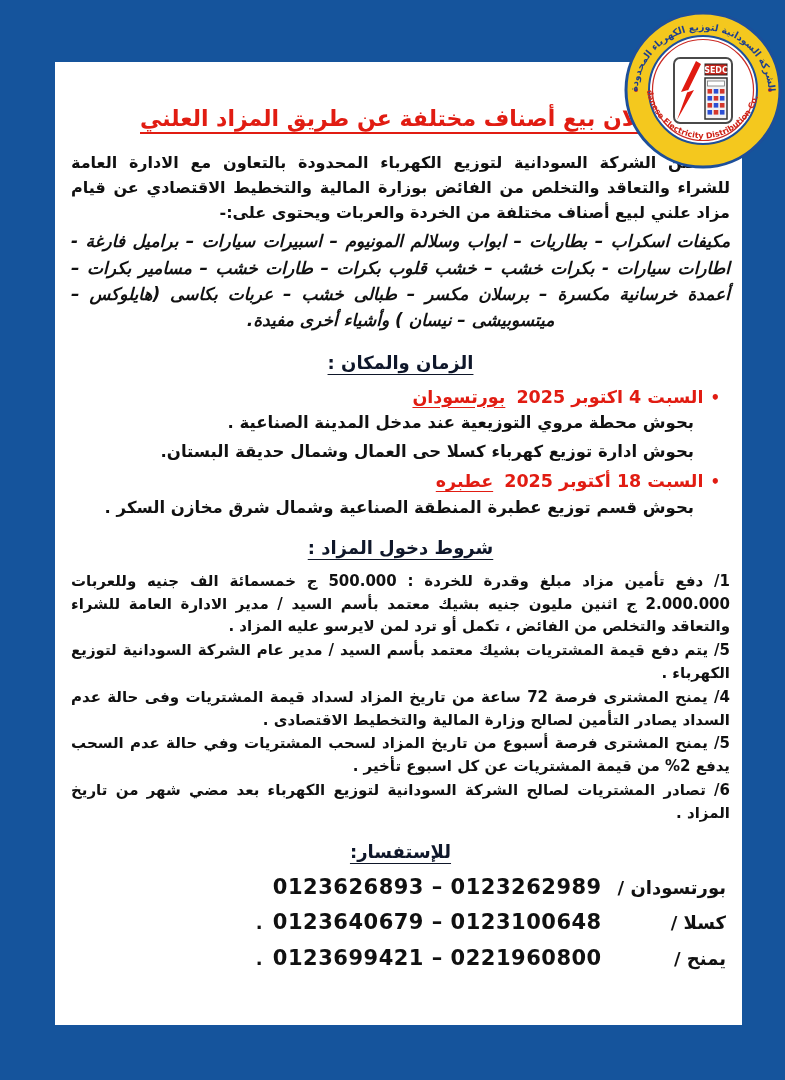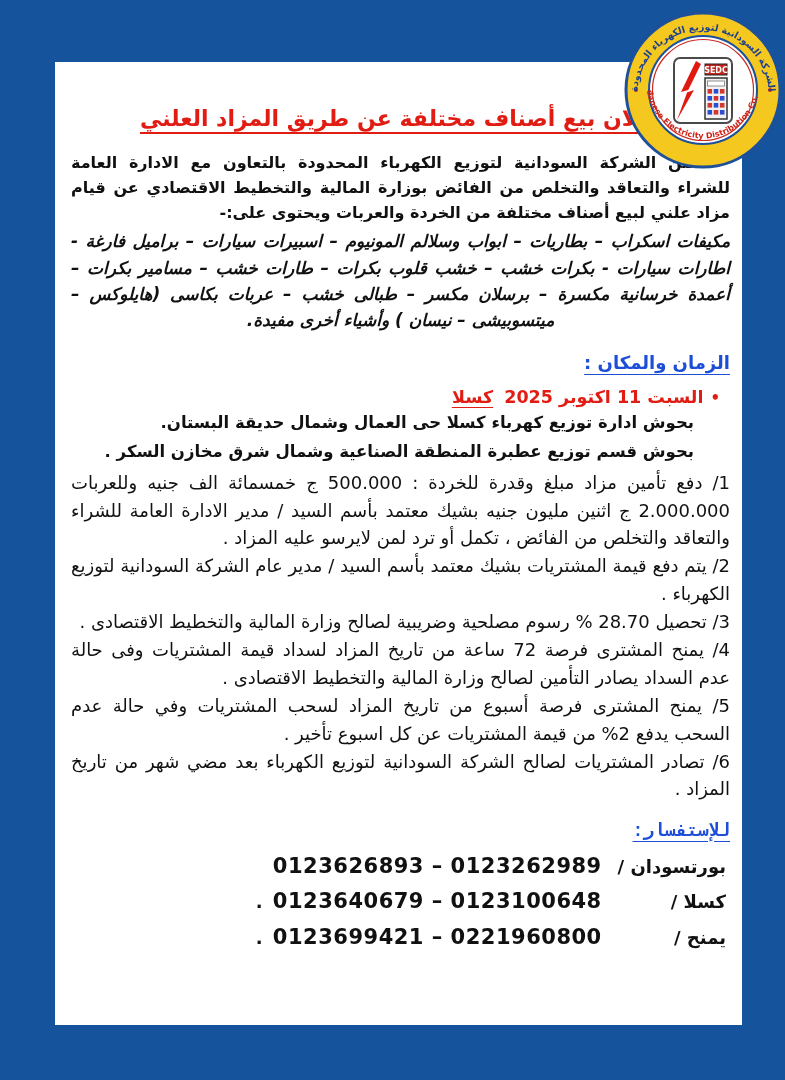--- a/index.html
+++ b/index.html
@@ -31,40 +31,41 @@
     font-size:16px;font-weight:bold;
     text-align:justify;line-height:1.55;
     margin:0;text-indent:26px;
   }
   .items{
     font-size:17px;font-weight:bold;
     text-align:justify;text-align-last:center;
     line-height:1.55;margin:3px 0 0 0;font-style:italic;
   }
   .sec-h{
-    color:#1d4ed8;font-size:18px;font-weight:bold;
+    color:#0f172a;font-size:18px;font-weight:bold;
     text-decoration:underline;text-underline-offset:5px;
     margin:18px 0 12px 0;
+    text-align:center;
   }
   .events{margin-top:6px;}
   .event-date{
     color:#e11c12;font-size:17.5px;font-weight:bold;
     padding-right:10px;line-height:1.45;
   }
   .bullet{margin-left:7px;font-size:15px;}
   .place{text-decoration:underline;text-underline-offset:4px;margin-right:5px;}
   .event-venue{
     font-size:16.5px;font-weight:bold;
     padding-right:36px;margin:1px 0 6px 0;line-height:1.4;
   }
   .cond{
-    font-size:18px;font-weight:normal;
+    font-size:15px;font-weight:bold;
     text-align:justify;line-height:1.52;margin:0 0 1px 0;
   }
-  .inq-h{margin:16px 0 8px 0;font-family:Liberation Mono, monospace;}
+  .inq-h{margin:16px 0 8px 0;}
   .phones{padding-right:4px;}
   .phone-row{font-size:18px;font-weight:bold;line-height:1.7;text-align:right;}
   .phone-label{display:inline-block;min-width:118px;}
   .phone-nums{font-size:21px;letter-spacing:.5px;unicode-bidi:isolate;direction:ltr;display:inline-block;}
   .phone-suffix{margin-right:4px;}
   .logo{
     position:absolute;top:10px;right:2px;
     width:160px;height:160px;
   }
 </style>
@@ -78,39 +79,45 @@
       <h1 class="title">إعلان بيع أصناف مختلفة عن طريق المزاد العلني</h1>
 
       <p class="intro">تعلن الشركة السودانية لتوزيع الكهرباء المحدودة بالتعاون مع الادارة العامة للشراء والتعاقد والتخلص من الفائض بوزارة المالية والتخطيط الاقتصادي عن قيام مزاد علني لبيع أصناف مختلفة من الخردة والعربات ويحتوى على:-</p>
 
       <p class="items">مكيفات اسكراب – بطاريات – ابواب وسلالم المونيوم – اسبيرات سيارات – براميل فارغة - اطارات سيارات - بكرات خشب – خشب قلوب بكرات – طارات خشب – مسامير بكرات – أعمدة خرسانية مكسرة – برسلان مكسر – طبالى خشب – عربات بكاسى (هايلوكس – ميتسوبيشى – نيسان ) وأشياء أخرى مفيدة.</p>
 
       <h2 class="sec-h">الزمان والمكان :</h2>
 
       <div class="events">
 
+        <div class="event">
+          <div class="event-date">
+            <span class="bullet">•</span><span>السبت 4 اكتوبر 2025</span> <span class="place">بورتسودان</span>
+          </div>
+          <div class="event-venue">بحوش محطة مروي التوزيعية عند مدخل المدينة الصناعية .</div>
+        </div>
 
         <div class="event">
-          <div class="event-date">
-            <span class="bullet">•</span><span>السبت 11 اكتوبر 2025</span> <span class="place">كسلا</span>
-          </div>
           <div class="event-venue">بحوش ادارة توزيع كهرباء كسلا حى العمال وشمال حديقة البستان.</div>
         </div>
 
         <div class="event">
+          <div class="event-date">
+            <span class="bullet">•</span><span>السبت 18 أكتوبر 2025</span> <span class="place">عطبره</span>
+          </div>
           <div class="event-venue">بحوش قسم توزيع عطبرة المنطقة الصناعية وشمال شرق مخازن السكر .</div>
         </div>
 
       </div>
 
+      <h2 class="sec-h">شروط دخول المزاد :</h2>
 
       <div>
         <p class="cond">1/ دفع تأمين مزاد مبلغ وقدرة للخردة : 500.000 ج خمسمائة الف جنيه وللعربات 2.000.000 ج اثنين مليون جنيه بشيك معتمد بأسم السيد / مدير الادارة العامة للشراء والتعاقد والتخلص من الفائض ، تكمل أو ترد لمن لايرسو عليه المزاد .</p>
-        <p class="cond">2/ يتم دفع قيمة المشتريات بشيك معتمد بأسم السيد / مدير عام الشركة السودانية لتوزيع الكهرباء .</p>
-        <p class="cond">3/ تحصيل 28.70 % رسوم مصلحية وضريبية لصالح وزارة المالية والتخطيط الاقتصادى .</p>
+        <p class="cond">5/ يتم دفع قيمة المشتريات بشيك معتمد بأسم السيد / مدير عام الشركة السودانية لتوزيع الكهرباء .</p>
         <p class="cond">4/ يمنح المشترى فرصة 72 ساعة من تاريخ المزاد لسداد قيمة المشتريات وفى حالة عدم السداد يصادر التأمين لصالح وزارة المالية والتخطيط الاقتصادى .</p>
         <p class="cond">5/ يمنح المشترى فرصة أسبوع من تاريخ المزاد لسحب المشتريات وفي حالة عدم السحب يدفع 2% من قيمة المشتريات عن كل اسبوع تأخير .</p>
         <p class="cond">6/ تصادر المشتريات لصالح الشركة السودانية لتوزيع الكهرباء بعد مضي شهر من تاريخ المزاد .</p>
       </div>
 
       <h2 class="sec-h inq-h">للإستفسار:</h2>
 
       <div class="phones">
         <div class="phone-row">
           <span class="phone-label">بورتسودان /</span>

